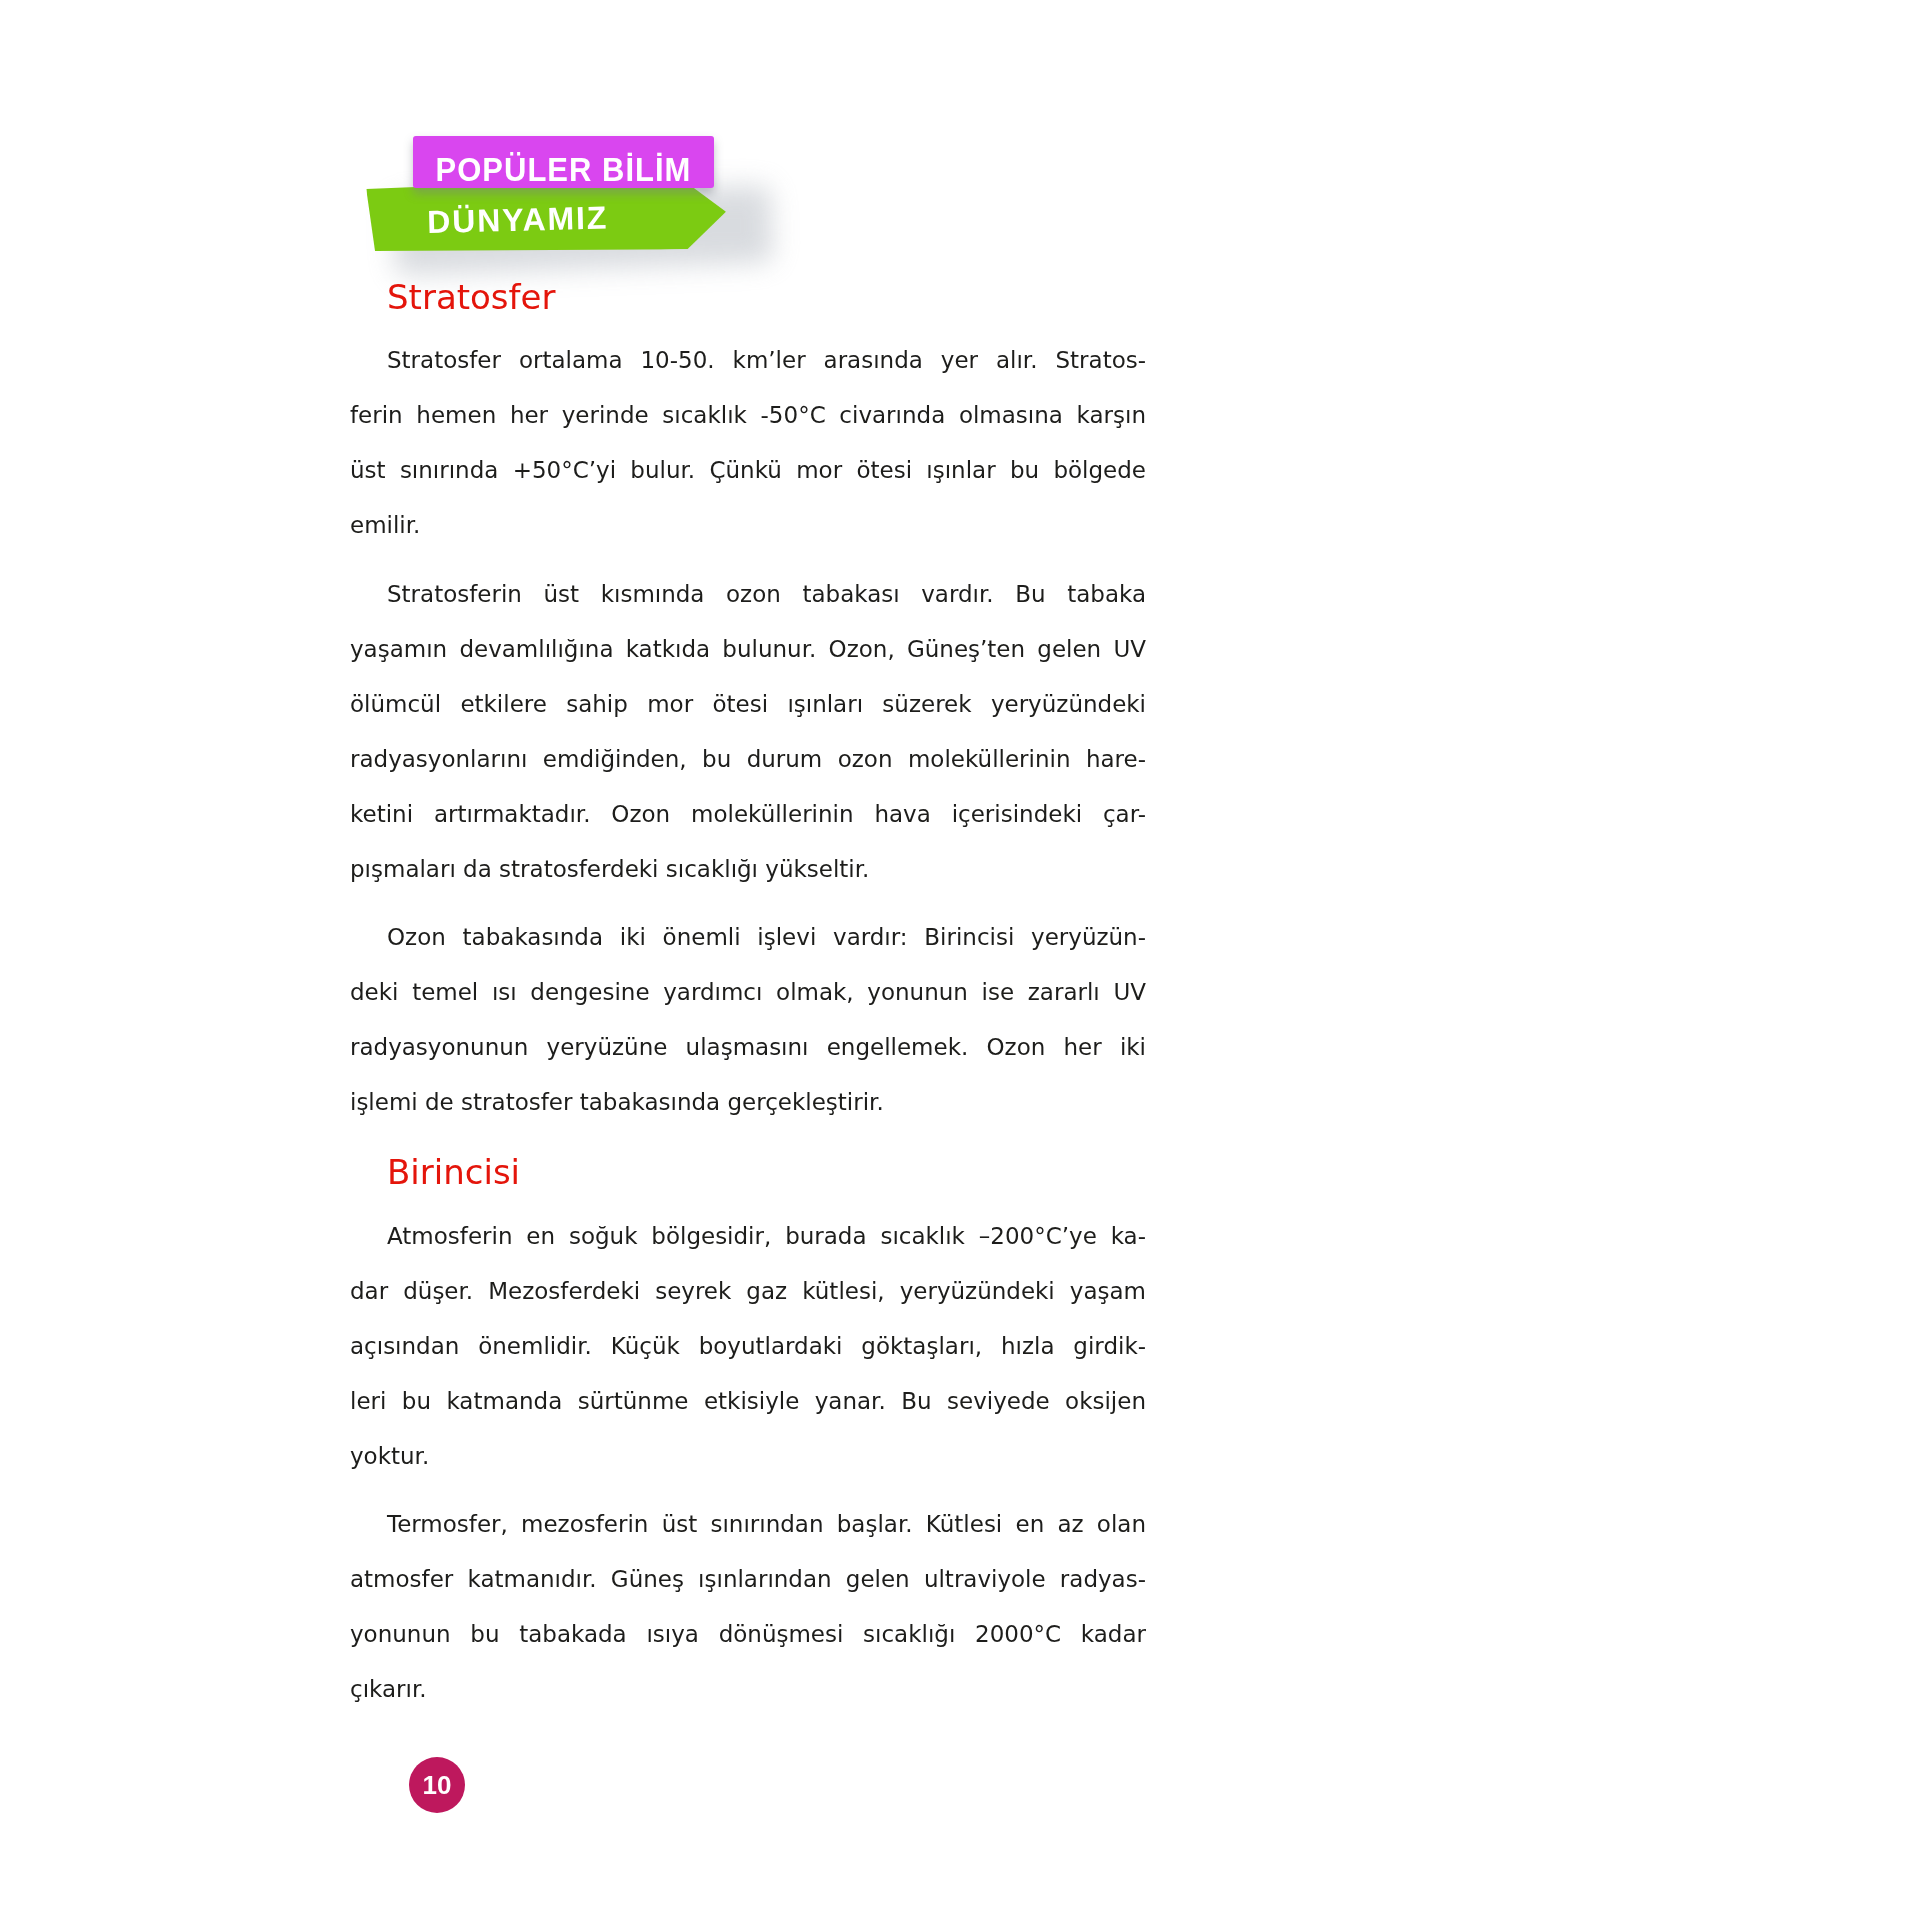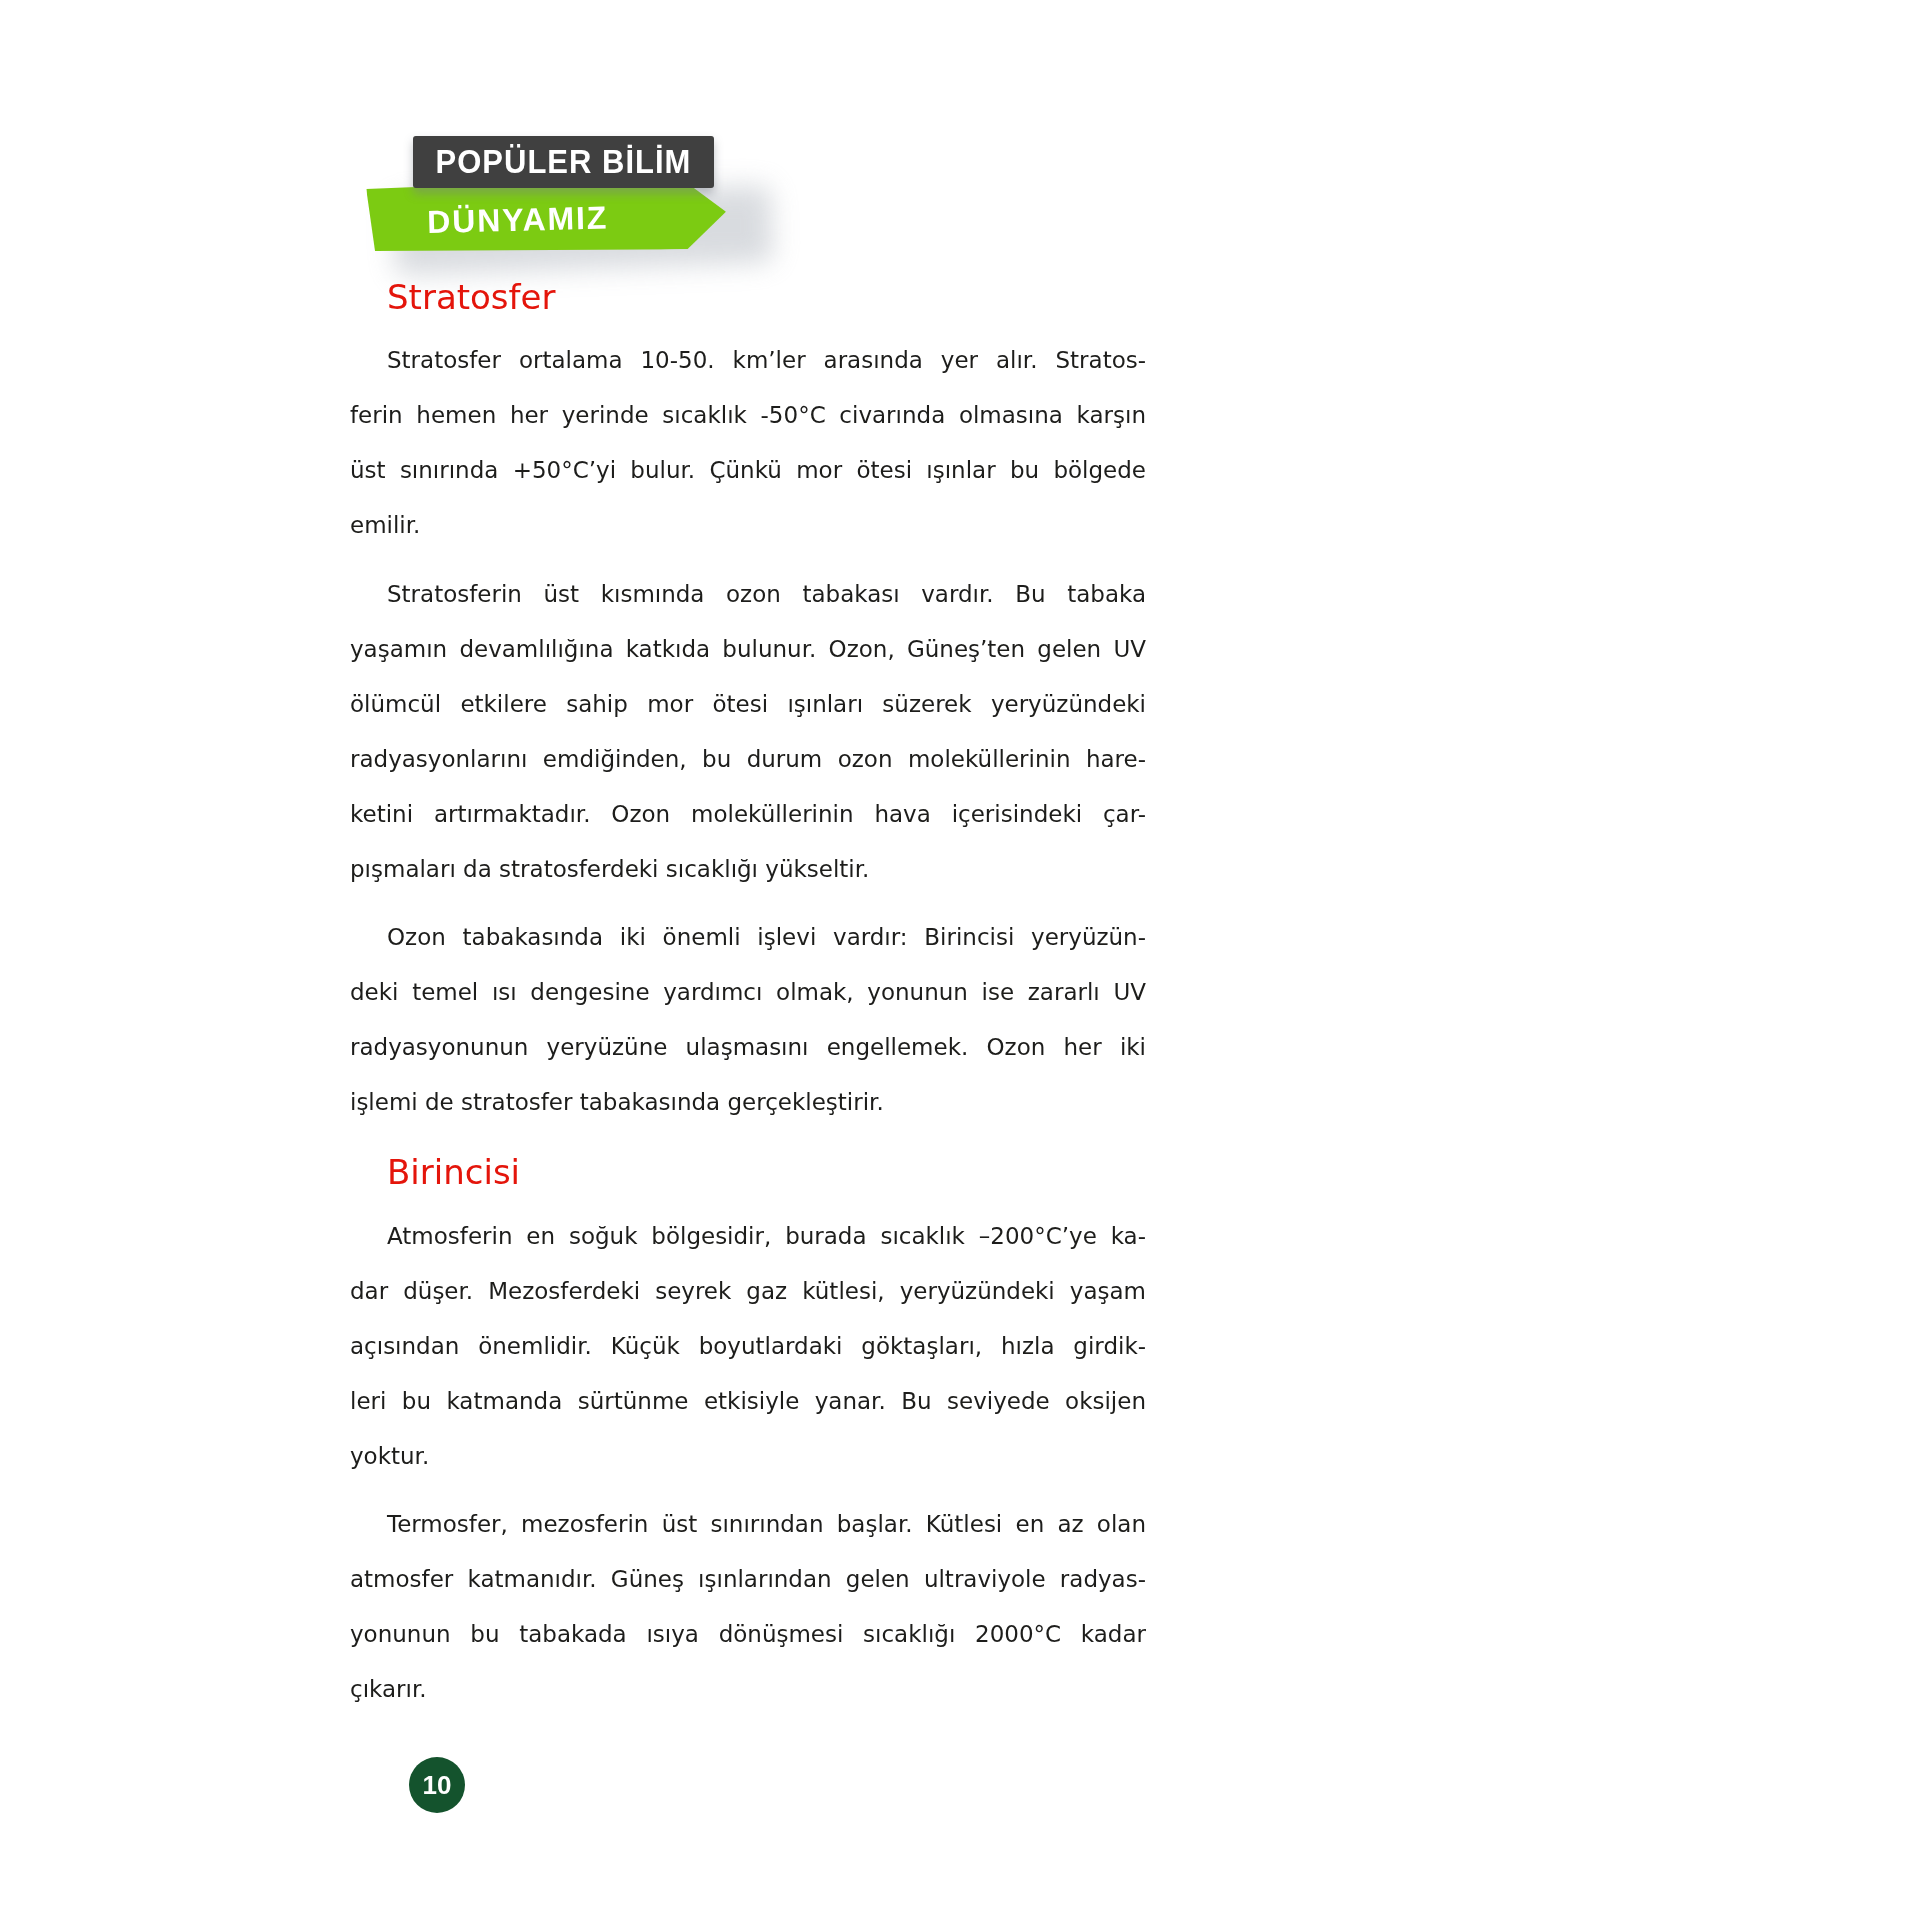--- a/index.html
+++ b/index.html
@@ -27,22 +27,22 @@
     display: flex; align-items: center;
     z-index: 1;
   }
   .ribbon-green .label {
     color: #ffffff; font-weight: bold; font-size: 32px; letter-spacing: 1.9px;
     padding-left: 60px; padding-top: 5.8px;
     font-family: "Liberation Sans", sans-serif;
   }
   .box-red {
     position: absolute; left: 48px; top: 11.6px; width: 301px; height: 52px;
-    background: #404040; border-radius: 2.9px;
-    display: flex; align-items: center; justify-content: center;
+    background: #d946ef; border-radius: 2.9px;
+    display: flex; align-items: flex-end; justify-content: center;
     box-shadow: 0 5.8px 9.7px rgba(120,126,135,0.45);
     z-index: 2;
   }
   .box-red .label {
     color: #ffffff; font-weight: bold; font-size: 31px; letter-spacing: 1px;
     transform: scaleY(1.08);
     font-family: "Liberation Sans", sans-serif;
     white-space: nowrap;
   }
 
@@ -62,21 +62,21 @@
     text-align-last: justify;
     white-space: normal;
   }
   .line.first { text-indent: 37px; }
   .line.last { text-align-last: left; }
 
   
   .page-circle {
     position: absolute; left: 409px; top: 1757px;
     width: 56px; height: 56px; border-radius: 50%;
-    background: #14532d;
+    background: #be185d;
     display: flex; align-items: center; justify-content: center;
   }
   .page-circle .num {
     color: #ffffff; font-weight: bold; font-size: 26px;
     font-family: "Liberation Sans", sans-serif;
   }
 </style>
 </head>
 <body>
 

